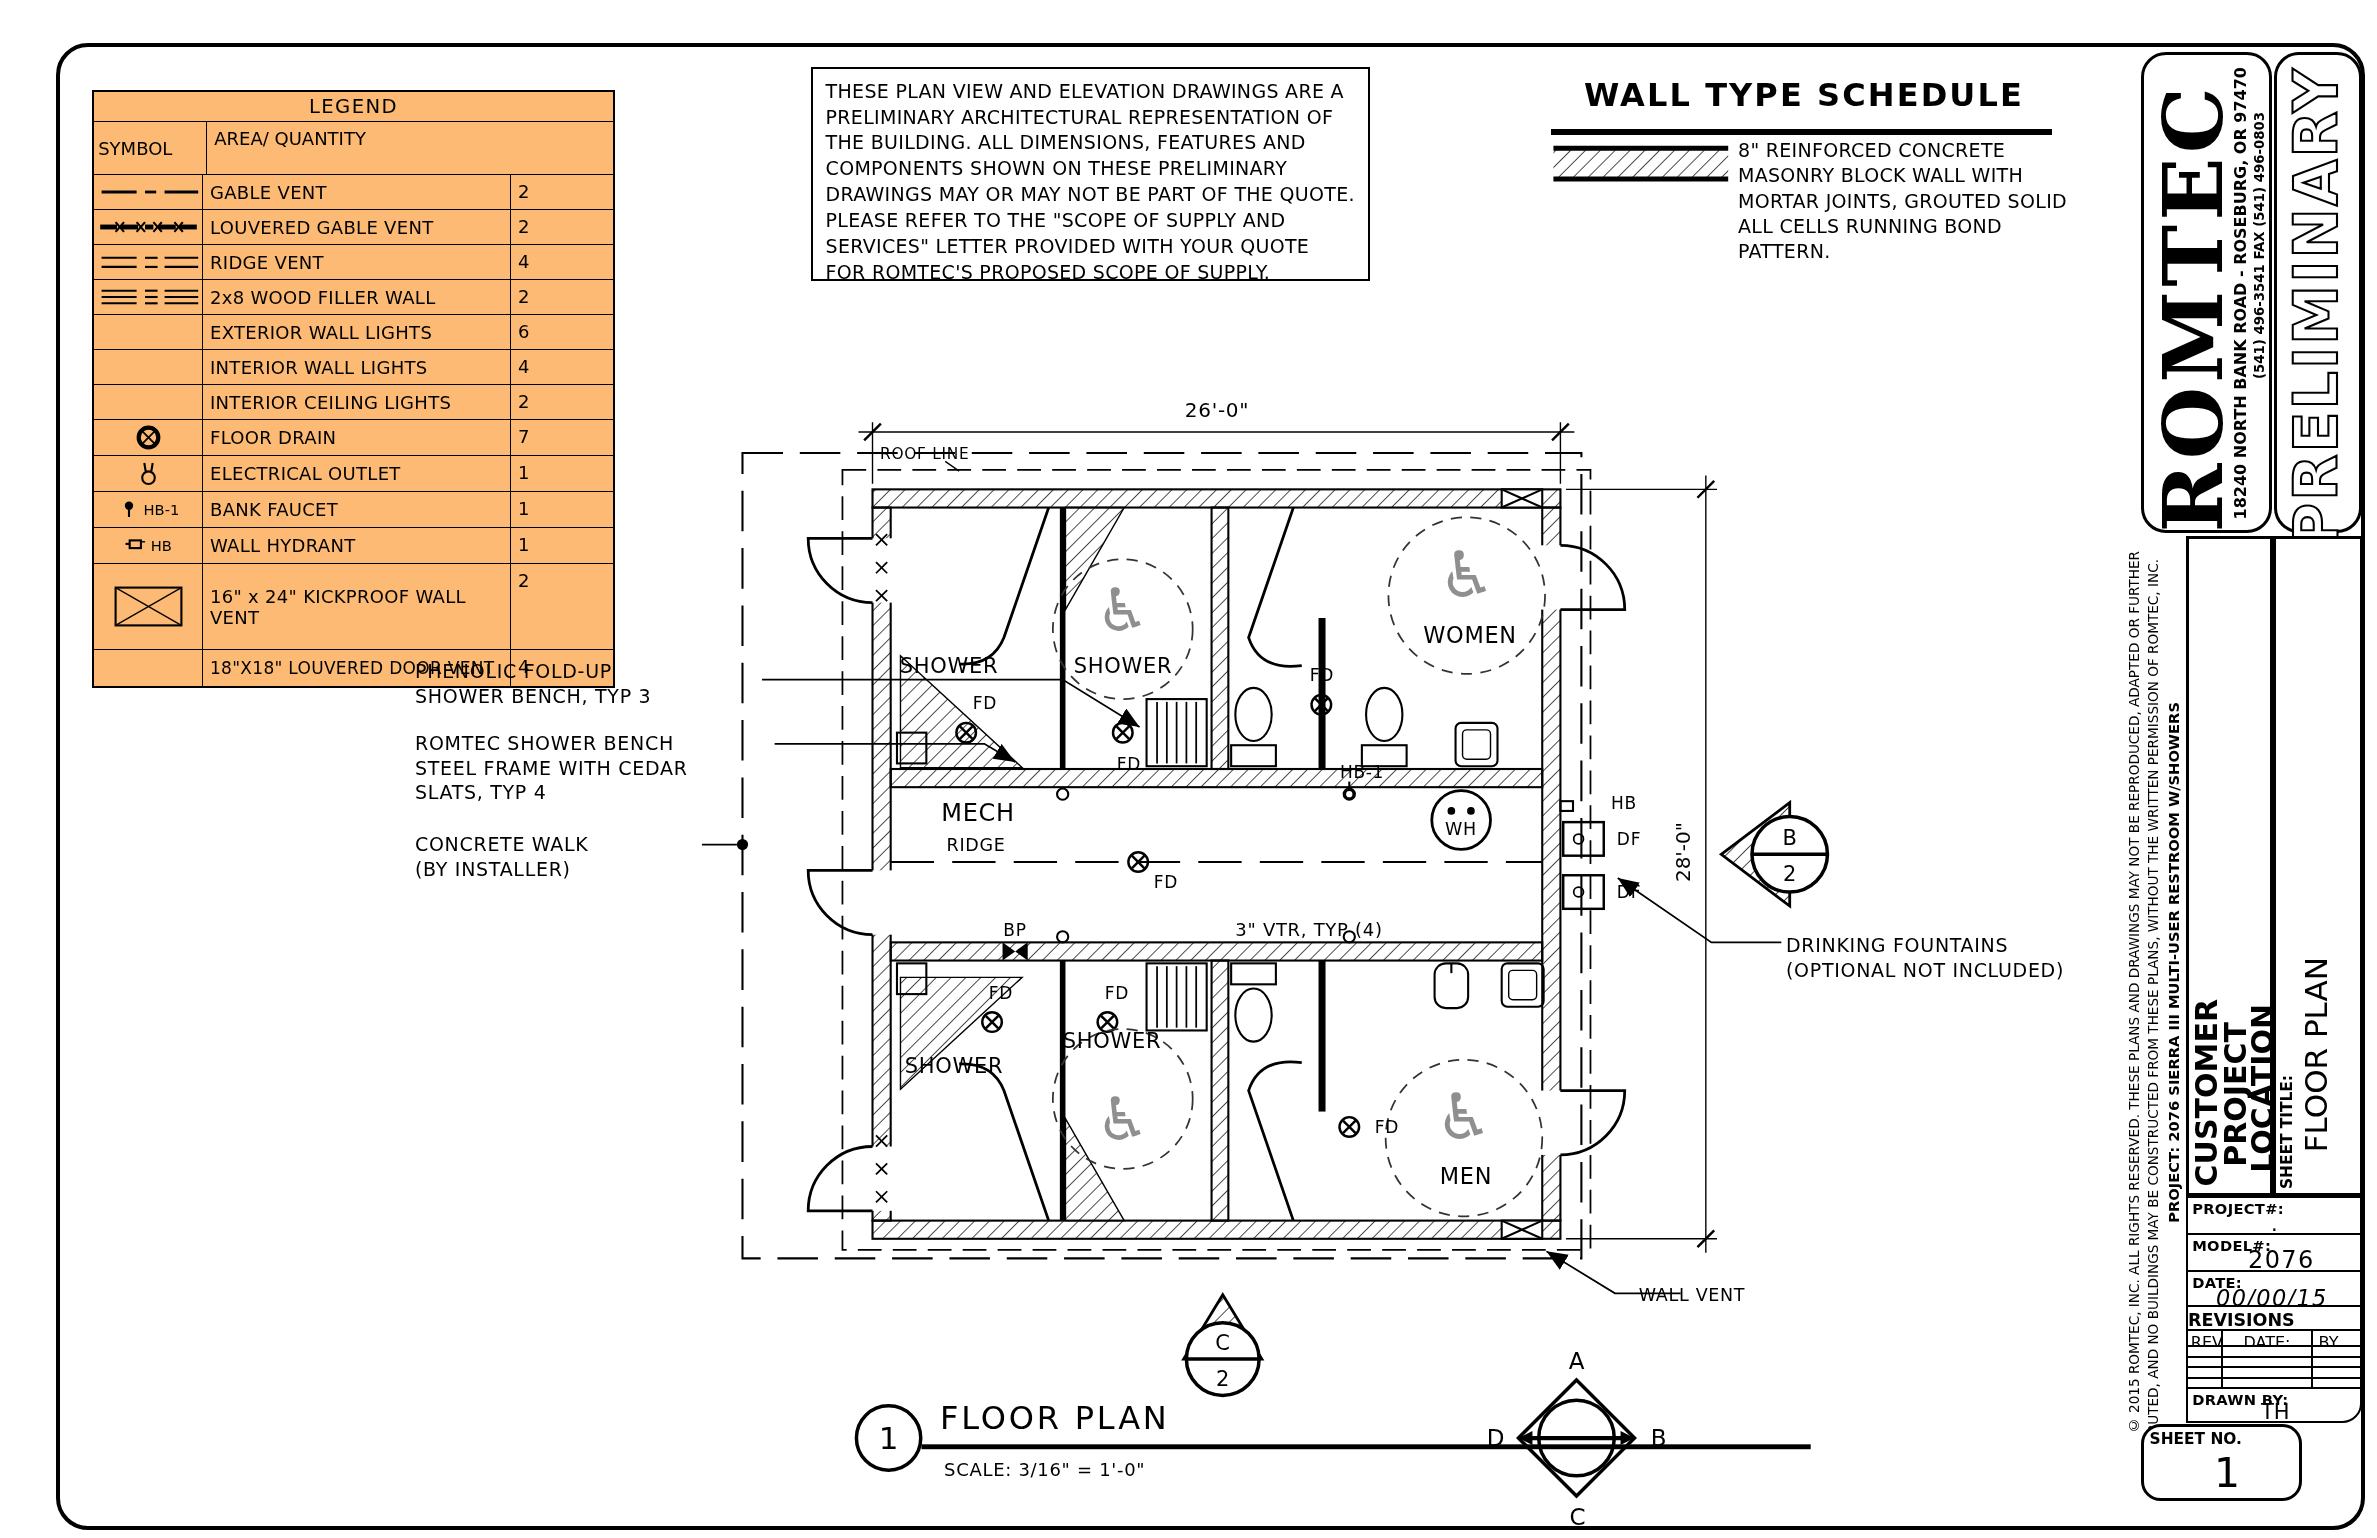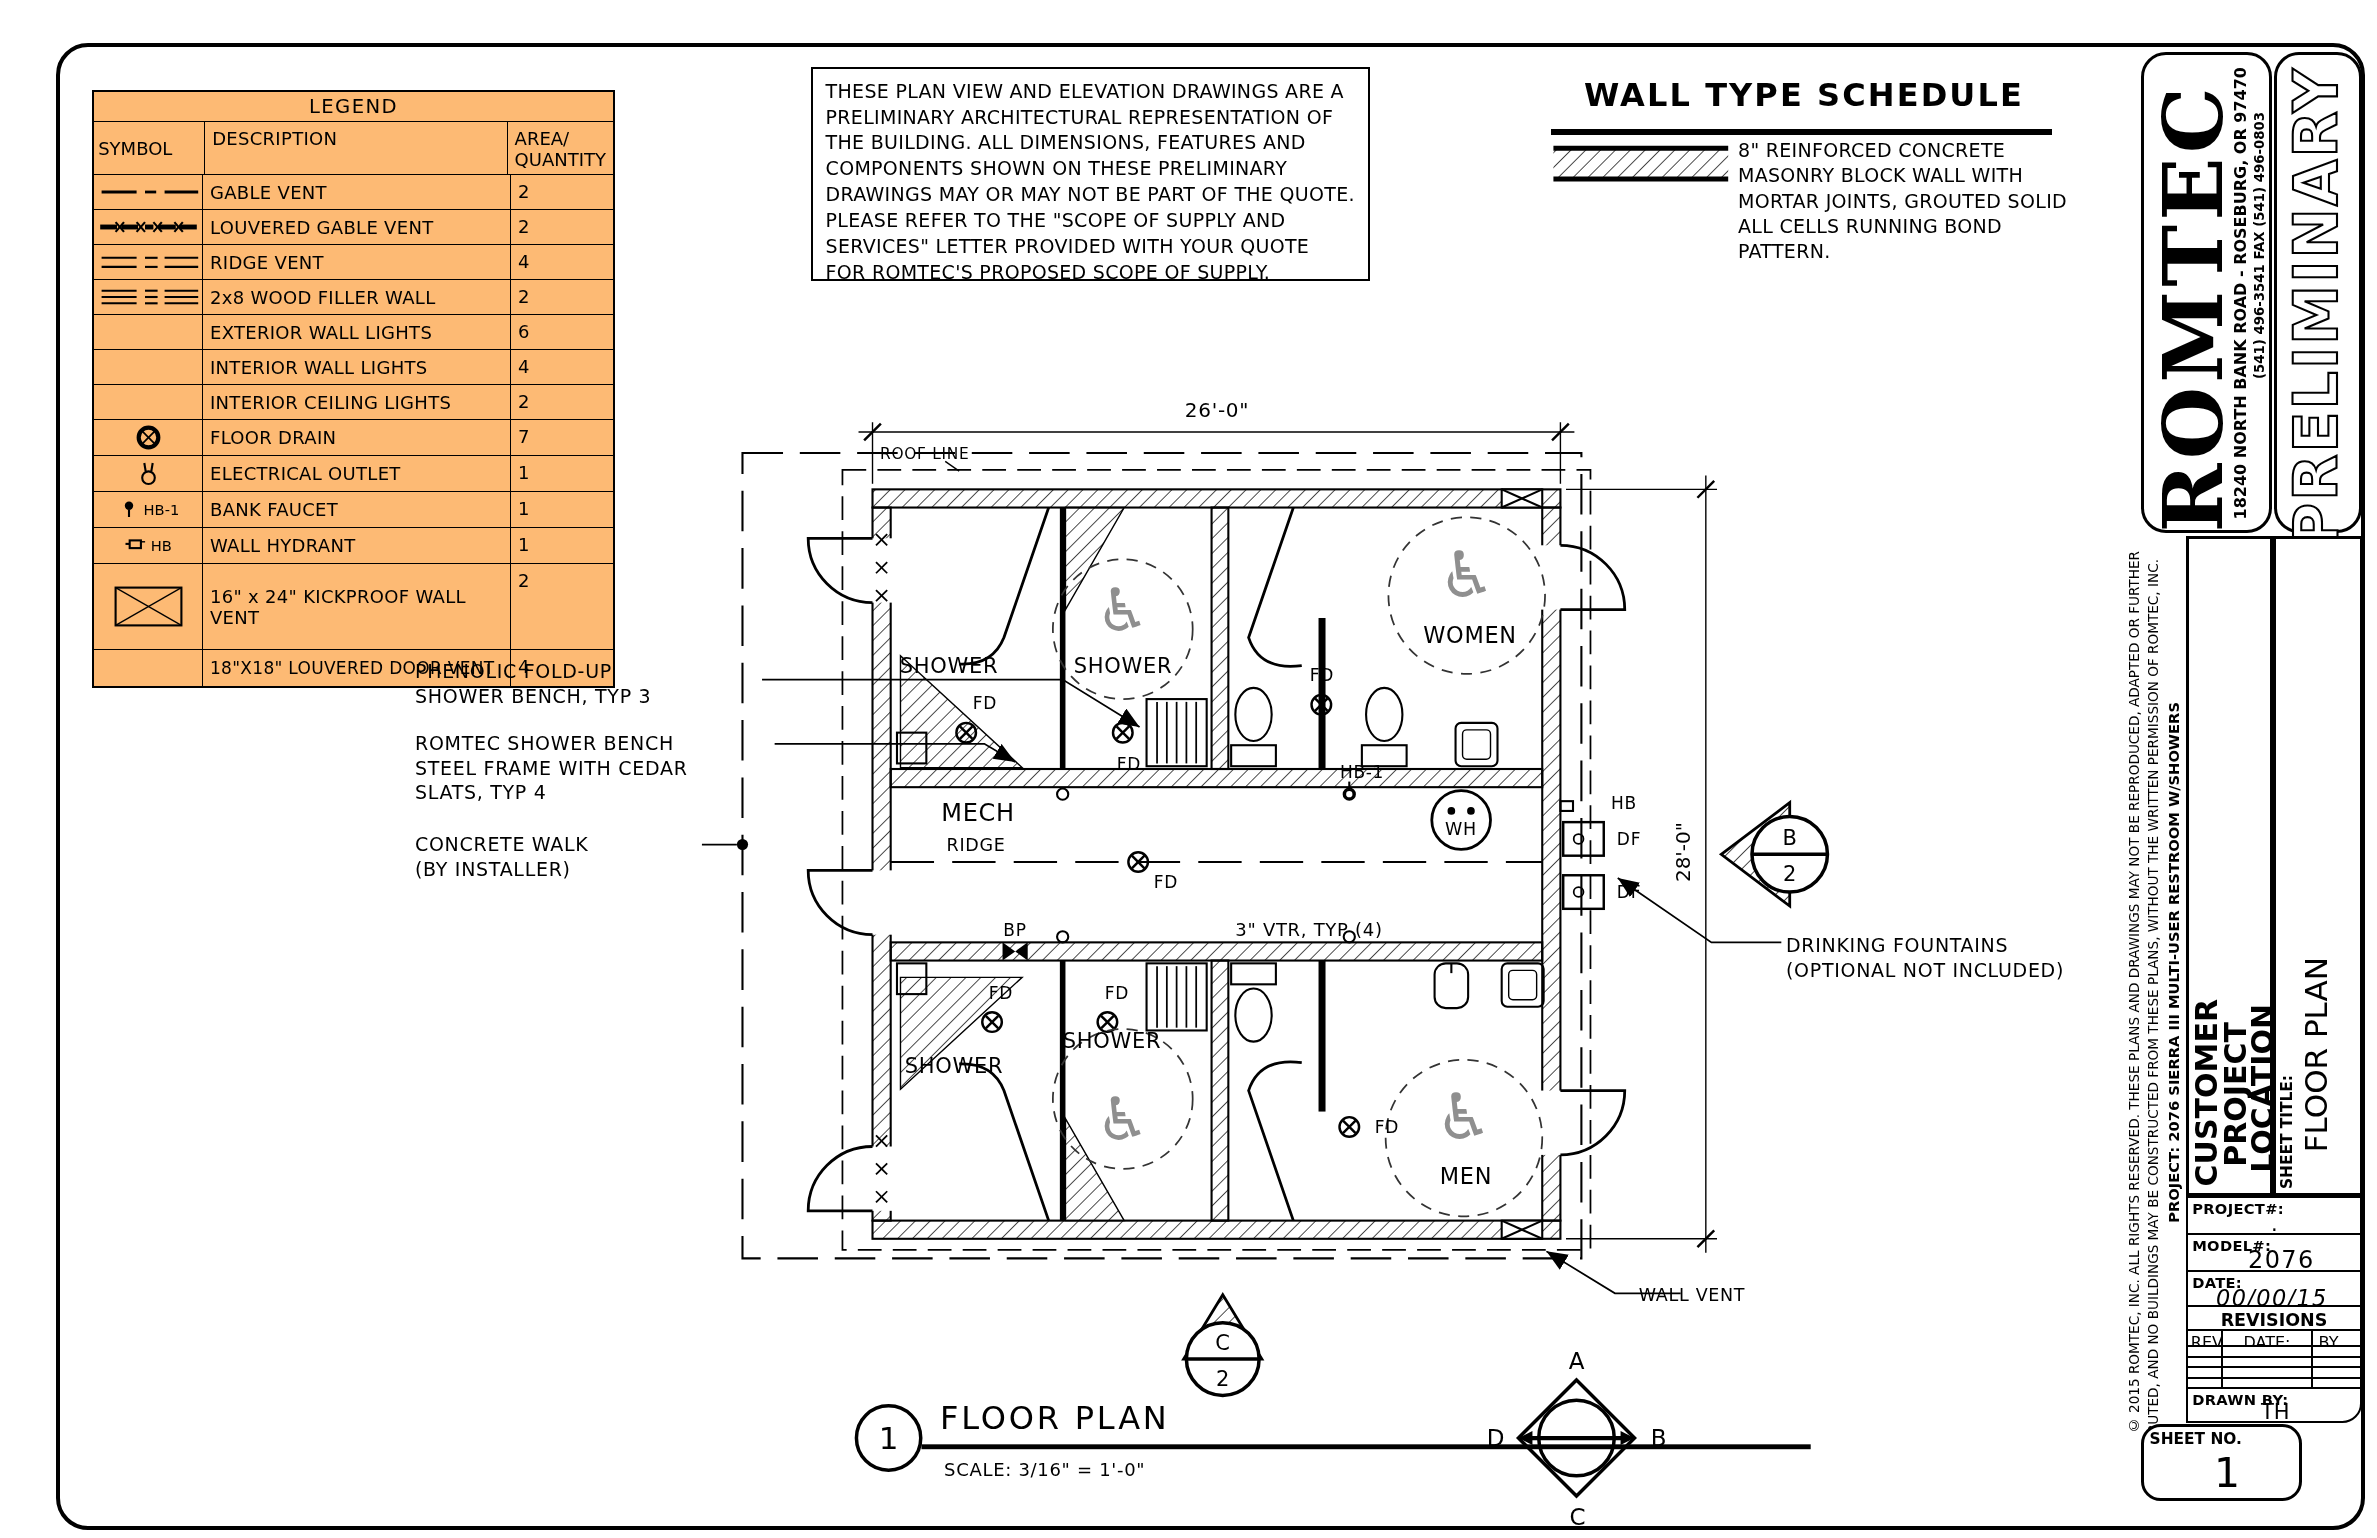--- a/index.html
+++ b/index.html
@@ -288,21 +288,20 @@
     <rect x="2222" y="212" width="250" height="44" fill="url(#hatch)"></rect>
     <line x1="2222" y1="212" x2="2472" y2="212" stroke="#000" stroke-width="7"></line>
     <line x1="2222" y1="256" x2="2472" y2="256" stroke="#000" stroke-width="7"></line>
   </g>
 </svg>
 
 <div class="legend">
   <div class="lrow ltitle">LEGEND</div>
   <div class="lrow" style="height:52px">
     <div class="lsym" style="font-size:18px;justify-content:flex-start;padding-left:4.2px">SYMBOL</div>
-    <div class="ldesc" style="align-items:flex-start;padding-top:5.6px">DESCRIPTION</div>
     <div class="lqty">AREA/ QUANTITY</div>
   </div>
   <div class="lrow" style="height:34px">
     <div class="lsym">
         <svg width="105" height="28" style="position:static" viewBox="0 0 150 40">
           <g stroke="#000" stroke-width="4">
             <line x1="8" y1="20" x2="58" y2="20"></line>
             <line x1="70" y1="20" x2="86" y2="20"></line>
             <line x1="98" y1="20" x2="146" y2="20"></line>
           </g>
@@ -547,21 +546,21 @@
   <div class="abs" style="left:83px;top:14px;font-size:21px">.</div>
 </div>
 <div class="ib" style="top:1233px;height:39px">
   <div class="lab">MODEL#:</div>
   <div class="abs" style="left:60px;top:11.2px;font-size:24px;letter-spacing:1.4px">2076</div>
 </div>
 <div class="ib" style="top:1270px;height:38px">
   <div class="lab">DATE:</div>
   <div class="abs" style="left:28px;top:12.6px;font-size:22.4px;font-style:italic;letter-spacing:1.4px">00/00/15</div>
 </div>
-<div class="ib" style="top:1305px;height:26.6px;text-align:center;font-size:17.5px;font-weight:bold;padding-top:2.8px">REVISIONS</div>
+<div class="ib" style="top:1305px;height:26.6px;text-align:left;font-size:17.5px;font-weight:bold;padding-top:2.8px">REVISIONS</div>
 <div class="ib" style="top:1329px;height:19.6px;display:flex;font-size:16px;font-weight:normal">
   <div class="revcell" style="width:35px;padding:2.1px 2.8px;box-sizing:border-box">REV.</div>
   <div class="revcell" style="width:90px;padding:2.1px 2.8px;text-align:center;box-sizing:border-box">DATE:</div>
   <div style="flex:1;padding:2.1px 5.6px">BY</div>
 </div>
 <div class="ib" style="top:1345px;height:13.3px;display:flex">
     <div class="revcell" style="width:35px"></div>
     <div class="revcell" style="width:90px"></div>
     <div style="flex:1"></div>
   </div>

